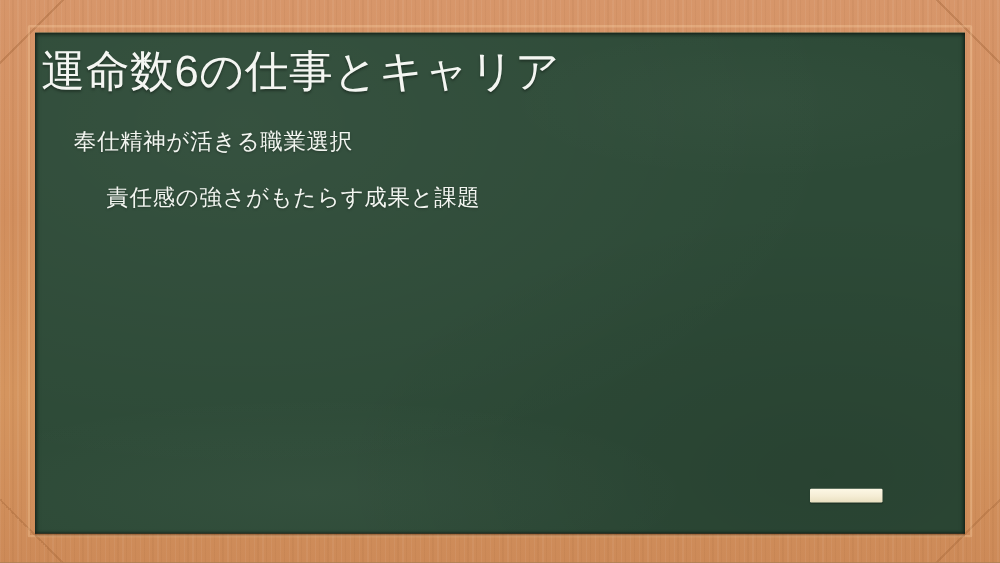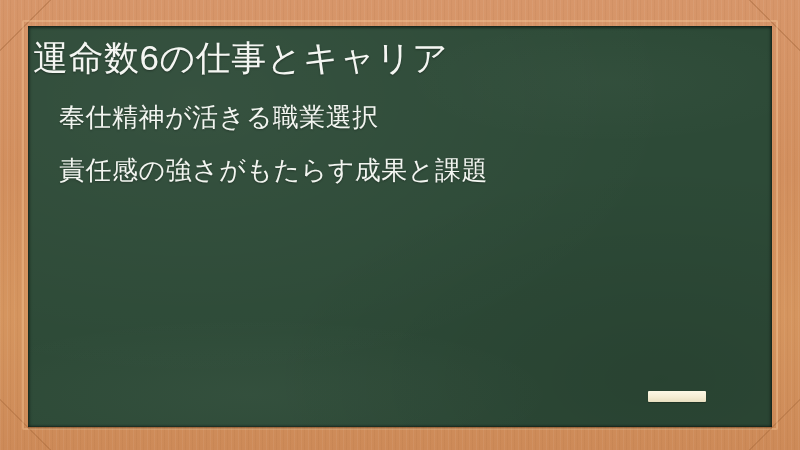--- a/index.html
+++ b/index.html
@@ -97,29 +97,29 @@
     text-shadow:0 1px 2px rgba(0,0,0,0.35);
   }
 
   #bullets {
     position:absolute;
     left:31px; top:78px;
     width:690px;
   }
   .bullet-line {
     color:#f2f5f0;
-    font-size:26px;
+    font-size:18px;
     font-weight:400;
     line-height:1;
     letter-spacing:0.5px;
     white-space:nowrap;
     margin-bottom:27px;
     text-shadow:0 1px 2px rgba(0,0,0,0.30);
   }
-  .bullet-line:last-child { margin-bottom:0; }
+  .bullet-line:last-child { margin-bottom:0;margin-left:26px; }
 
   
   #chalk-stick {
     position:absolute;
     left:648px; top:391px;
     width:58px; height:11px;
     background:linear-gradient(180deg,#fdf8e6 0%, #f5edd4 55%, #e8dfc0 100%);
     border-radius:1px;
     box-shadow:0 1px 1px rgba(0,0,0,0.25);
     z-index:3;

